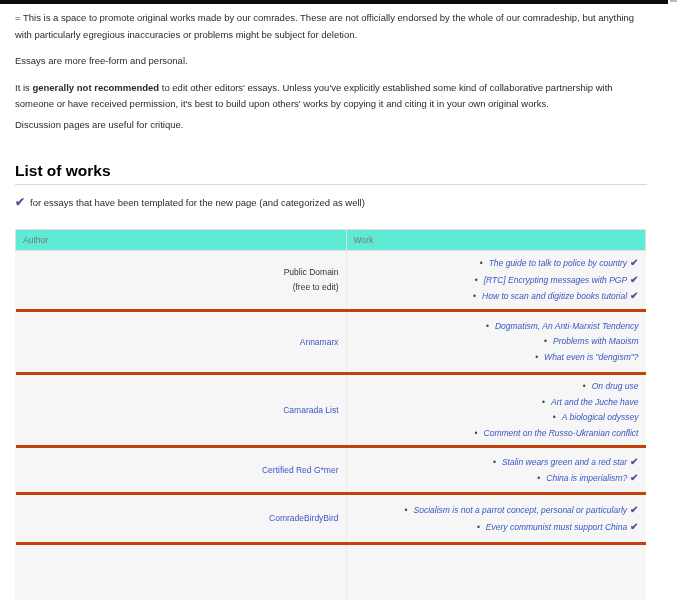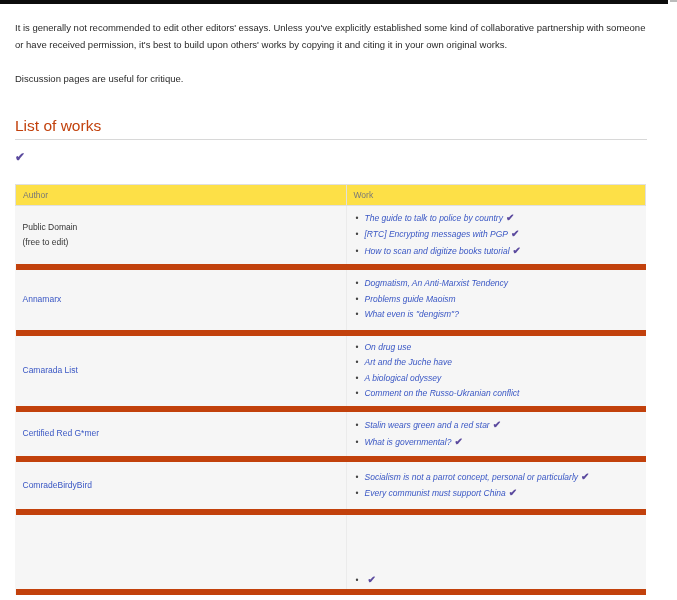--- a/index.html
+++ b/index.html
@@ -8,38 +8,38 @@
     font-family: "Liberation Sans", sans-serif; color: #202122;
     position: relative;
   }
   .topbar { position: absolute; left: 0; top: 0; width: 668px; height: 4px; background: #0c0c0c; }
   .topbar-right { position: absolute; left: 670px; top: 0; width: 7px; height: 2px; background: #bbb; }
   .content { position: absolute; left: 15px; top: 10px; width: 632px; }
   p { margin: 0; font-size: 9.5px; line-height: 16.5px; color: #2a2a2a; }
   .p1 { margin-top: 0; }
   .p2 { margin-top: 10px; }
   .p3 { margin-top: 10px; }
-  .p4 { margin-top: 18px; }
-  b { font-weight: normal; }
+  .p4 { margin-top: 4px; }
+  b { font-weight: bold; }
   h2 {
-    margin: 28px 0 0 0; font-size: 15.5px; font-weight: normal; color: #c2410c;
+    margin: 28px 0 0 0; font-size: 15.5px; font-weight: bold; color: #000000;
     padding-bottom: 3px; border-bottom: 1px solid #d8d8d8; line-height: 20px;
   }
   .legend { margin-top: 10px; font-size: 9.5px; color: #2a2a2a; display: flex; align-items: center; }
   .check { color: #5b4a9e; font-size: 11px; font-weight: bold; display: inline-block; margin-right: 5px; }
   .legend .check { font-size: 12px; }
   table {
     margin-top: 20px; border-collapse: collapse; width: 631px;
     font-size: 8.5px; background: #f6f6f6;
   }
   th {
-    background: #fde047; color: #777; font-weight: normal; text-align: left;
+    background: #5eead4; color: #777; font-weight: normal; text-align: left;
     height: 20px; padding: 0 7px; border: 1px solid #e0e0e0;
   }
-  td { border-top: 1px solid #e6e6e6; border-bottom: 6px solid #c2410c; padding: 0 7px; vertical-align: middle; }
+  td { border-top: 1px solid #e6e6e6; border-bottom: 3px solid #c2410c; padding: 0 7px; vertical-align: middle; text-align: right; }
   td.author { width: 316px; color: #333; line-height: 15px; }
   td.author a { color: #3a57c4; text-decoration: none; }
   td.work { border-left: 1px solid #ebebeb; }
   ul { margin: 0; padding: 0; list-style: none; }
   li { line-height: 15.5px; color: #3a57c4; font-style: italic; }
   li::before { content: "•"; color: #444; font-style: normal; margin-right: 6px; margin-left: 2px; }
   li .check { font-style: normal; font-size: 10px; margin-left: 3px; margin-right: 0; }
   .r1 td { height: 58px; }
   .r2 td { height: 60px; }
   .r3 td { height: 32px; }
@@ -48,27 +48,30 @@
   .r6 td { height: 47px; }
   .r7 td { height: 70px; }
 </style>
 </head>
 <body>
 
 <div class="topbar"></div>
 <div class="topbar-right"></div>
 
 <div class="content">
+  <p class="p1">= This is a space to promote original works made by our comrades. These are not officially endorsed by the whole of our comradeship, but anything with particularly egregious inaccuracies or problems might be subject for deletion.</p>
+  <p class="p2">Essays are more free-form and personal.</p>
   <p class="p3"><span>It is </span><b>generally not recommended</b><span> to edit other editors' essays. Unless you've explicitly established some kind of collaborative partnership with someone or have received permission, it's best to build upon others' works by copying it and citing it in your own original works.</span></p>
   <p class="p4">Discussion pages are useful for critique.</p>
 
   <h2>List of works</h2>
 
   <div class="legend">
     <span class="check">✔</span>
+    <span>for essays that have been templated for the new page (and categorized as well)</span>
   </div>
 
   <table>
     <thead>
       <tr>
         <th>Author</th>
         <th>Work</th>
       </tr>
     </thead>
     <tbody>
@@ -83,42 +86,42 @@
             <li><a>[RTC] Encrypting messages with PGP</a><span class="check">✔</span></li>
             <li><a>How to scan and digitize books tutorial</a><span class="check">✔</span></li>
           </ul>
         </td>
       </tr>
       <tr class="r2">
         <td class="author"><a>Annamarx</a></td>
         <td class="work">
           <ul>
             <li><a>Dogmatism, An Anti-Marxist Tendency</a></li>
-            <li><a>Problems guide Maoism</a></li>
+            <li><a>Problems with Maoism</a></li>
             <li><a>What even is "dengism"?</a></li>
           </ul>
         </td>
       </tr>
       <tr class="r4">
         <td class="author"><a>Camarada List</a></td>
         <td class="work">
           <ul>
             <li><a>On drug use</a></li>
             <li><a>Art and the Juche have</a></li>
             <li><a>A biological odyssey</a></li>
             <li><a>Comment on the Russo-Ukranian conflict</a></li>
           </ul>
         </td>
       </tr>
       <tr class="r5">
         <td class="author"><a>Certified Red G*mer</a></td>
         <td class="work">
           <ul>
             <li><a>Stalin wears green and a red star</a><span class="check">✔</span></li>
-            <li><a>What is governmental?</a><span class="check">✔</span></li>
+            <li><a>China is imperialism?</a><span class="check">✔</span></li>
           </ul>
         </td>
       </tr>
       <tr class="r6">
         <td class="author"><a>ComradeBirdyBird</a></td>
         <td class="work">
           <ul>
             <li><a>Socialism is not a parrot concept, personal or particularly</a><span class="check">✔</span></li>
             <li><a>Every communist must support China</a><span class="check">✔</span></li>
           </ul>

